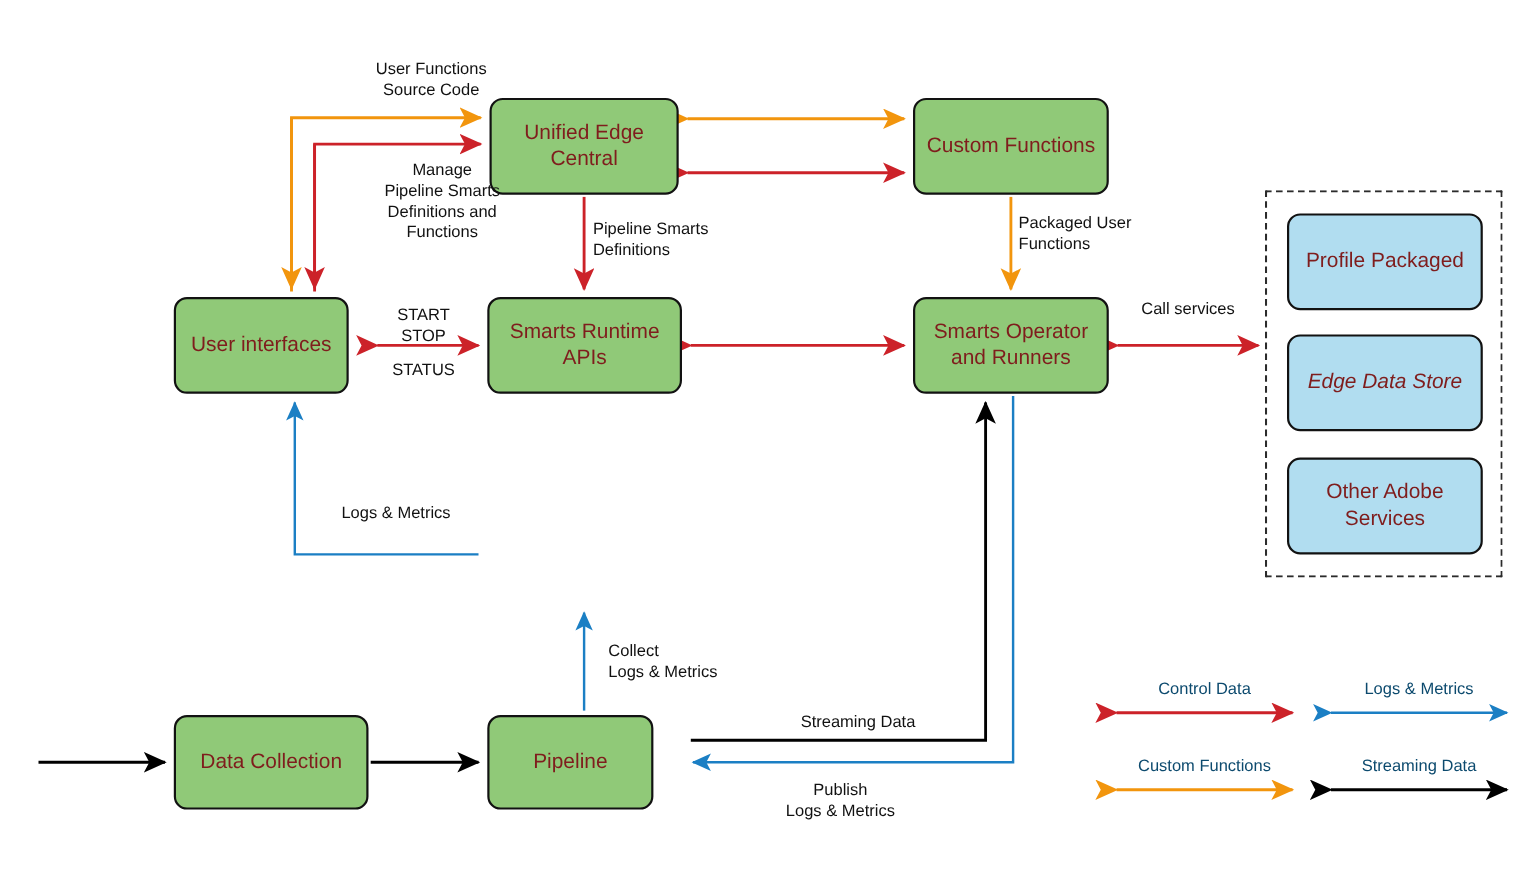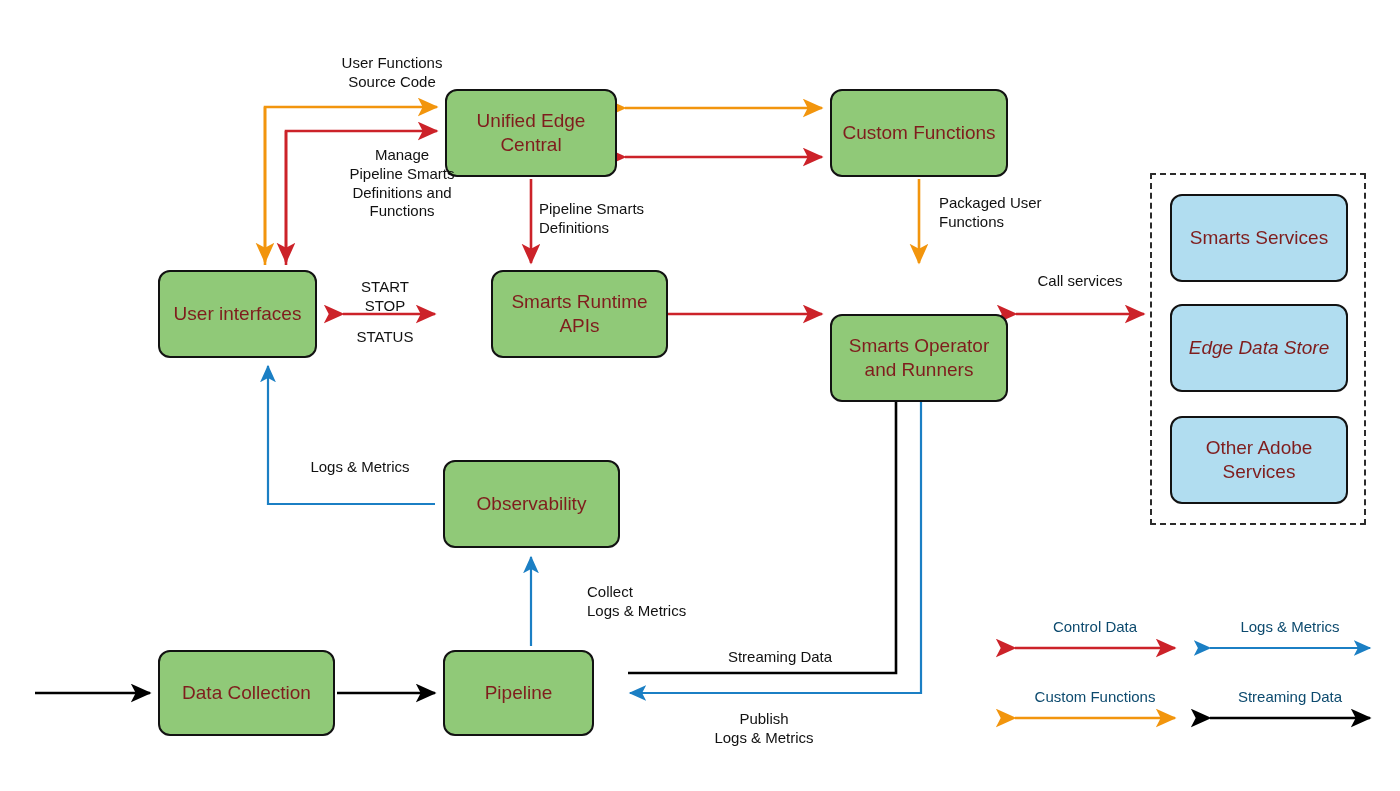--- a/index.html
+++ b/index.html
@@ -84,61 +84,60 @@
   </svg>
 
   <div class="group-box" style="left:1150px;top:173px;width:216px;height:352px;"></div>
 
   <div class="node green" style="left:445px;top:89px;width:172px;height:88px;">Unified Edge Central</div>
 
   <div class="node green" style="left:830px;top:89px;width:178px;height:88px;">Custom Functions</div>
 
   <div class="node green" style="left:158px;top:270px;width:159px;height:88px;">User interfaces</div>
 
-  <div class="node green" style="left:443px;top:270px;width:177px;height:88px;margin-left:48px;">Smarts Runtime APIs</div>
+  <div class="node green" style="left:443px;top:270px;width:177px;height:88px;">Smarts Runtime APIs</div>
 
-  <div class="node green" style="left:830px;top:270px;width:178px;height:88px;margin-top:44px;">Smarts Operator and Runners</div>
+  <div class="node green" style="left:830px;top:270px;width:178px;height:88px;">Smarts Operator and Runners</div>
 
-  <div class="node green" style="left:443px;top:460px;width:177px;height:88px;">Observability</div>
 
   <div class="node green" style="left:158px;top:650px;width:177px;height:86px;">Data Collection</div>
 
   <div class="node green" style="left:443px;top:650px;width:151px;height:86px;">Pipeline</div>
 
-  <div class="node blue" style="left:1170px;top:194px;width:178px;height:88px;">Smarts Services</div>
+  <div class="node blue" style="left:1170px;top:194px;width:178px;height:88px;">Profile Packaged</div>
 
   <div class="node blue" style="left:1170px;top:304px;width:178px;height:88px;font-style:italic;">Edge Data Store</div>
 
   <div class="node blue" style="left:1170px;top:416px;width:178px;height:88px;">Other Adobe Services</div>
 
   <div class="lbl" style="left:292px;top:54px;width:200px;">User Functions
 Source Code</div>
 
   <div class="lbl" style="left:302px;top:146px;width:200px;">Manage
 Pipeline Smarts
 Definitions and
 Functions</div>
 
 
   <div class="lbl" style="left:531px;top:200px;width:200px;text-align:left;padding-left:8px;">Pipeline Smarts
 Definitions</div>
 
-  <div class="lbl" style="left:919px;top:194px;width:200px;text-align:left;padding-left:20px;">Packaged User
+  <div class="lbl" style="left:919px;top:194px;width:200px;text-align:left;padding-left:7px;">Packaged User
 Functions</div>
 
   <div class="lbl" style="left:330px;top:278px;width:110px;">START
 STOP</div>
 
   <div class="lbl" style="left:330px;top:328px;width:110px;">STATUS</div>
 
   <div class="lbl" style="left:1015px;top:272px;width:130px;">Call services</div>
 
   <div class="lbl" style="left:285px;top:458px;width:150px;">Logs &amp; Metrics</div>
 
-  <div class="lbl" style="left:545px;top:583px;width:180px;text-align:left;padding-left:8px;margin-left:34px;">Collect
+  <div class="lbl" style="left:545px;top:583px;width:180px;text-align:left;padding-left:8px;">Collect
 Logs &amp; Metrics</div>
 
   <div class="lbl" style="left:700px;top:648px;width:160px;">Streaming Data</div>
 
   <div class="lbl" style="left:684px;top:710px;width:160px;">Publish
 Logs &amp; Metrics</div>
 
   <div class="legend-lbl" style="left:1015px;top:618px;width:160px;">Control Data</div>
 
   <div class="legend-lbl" style="left:1210px;top:618px;width:160px;">Logs &amp; Metrics</div>

